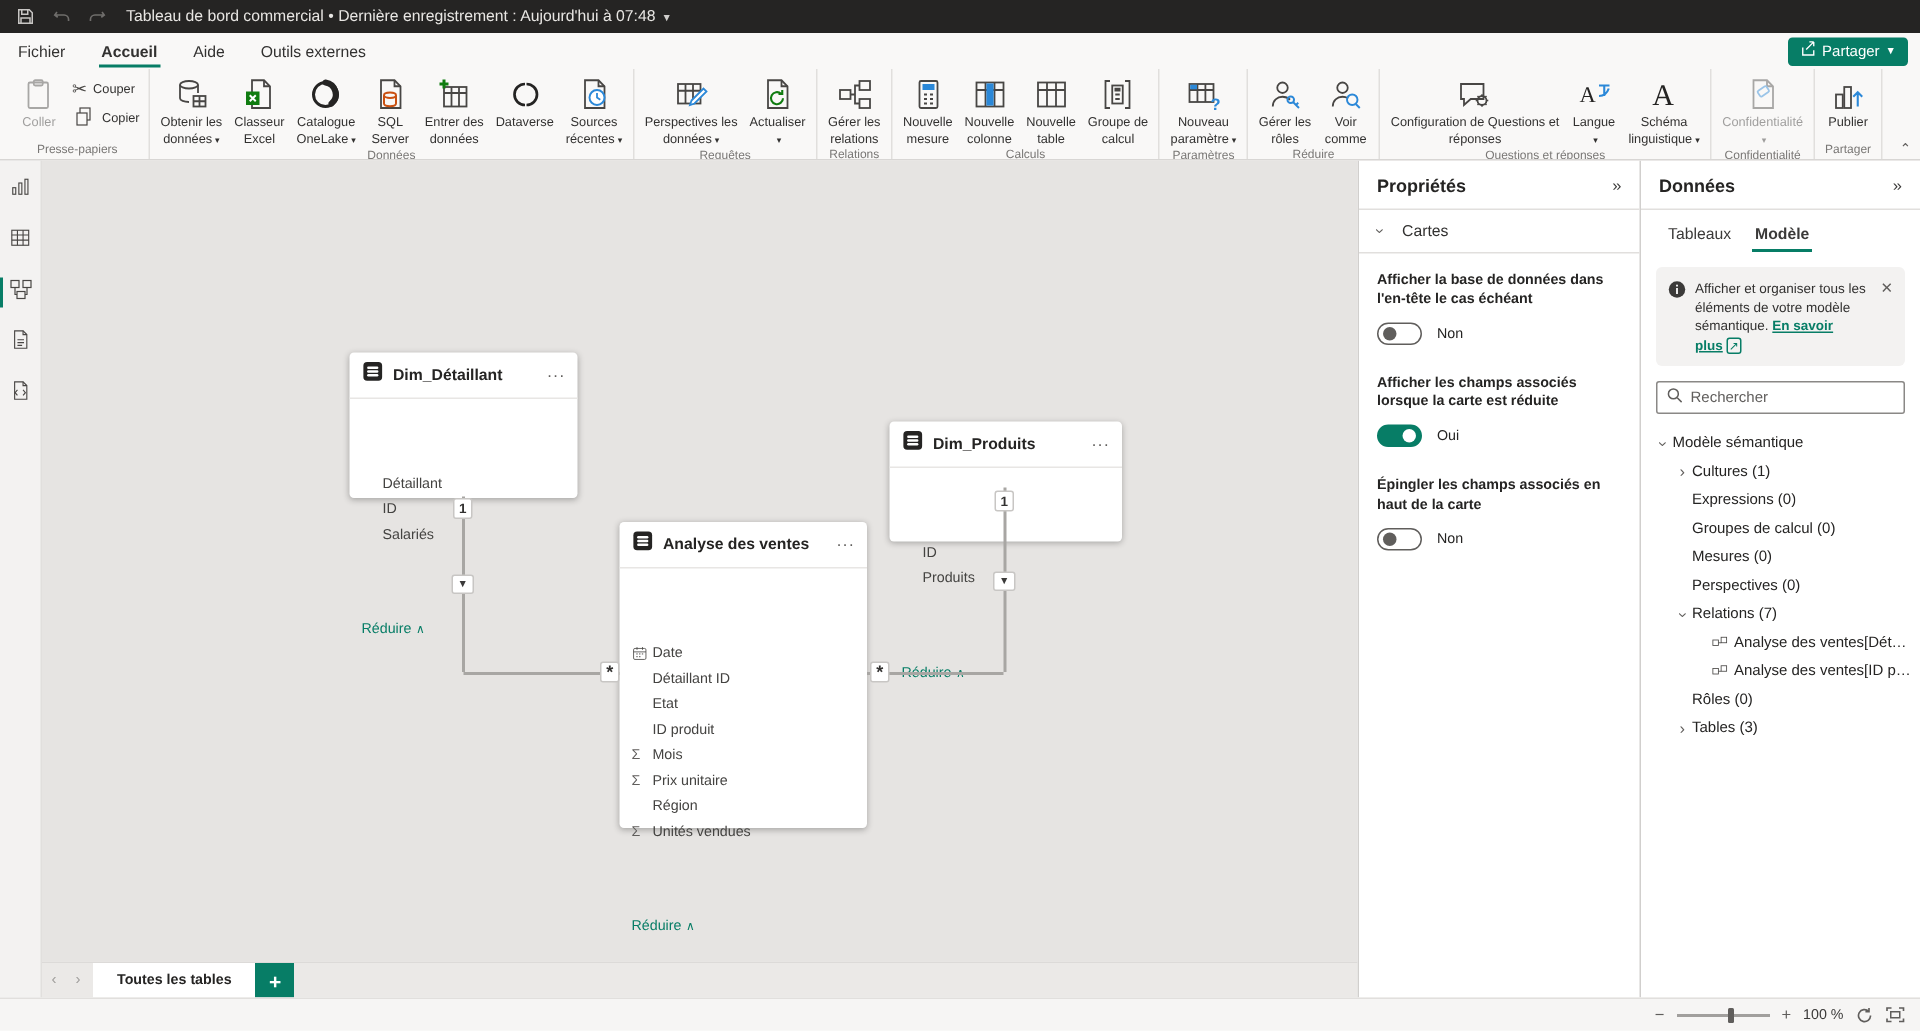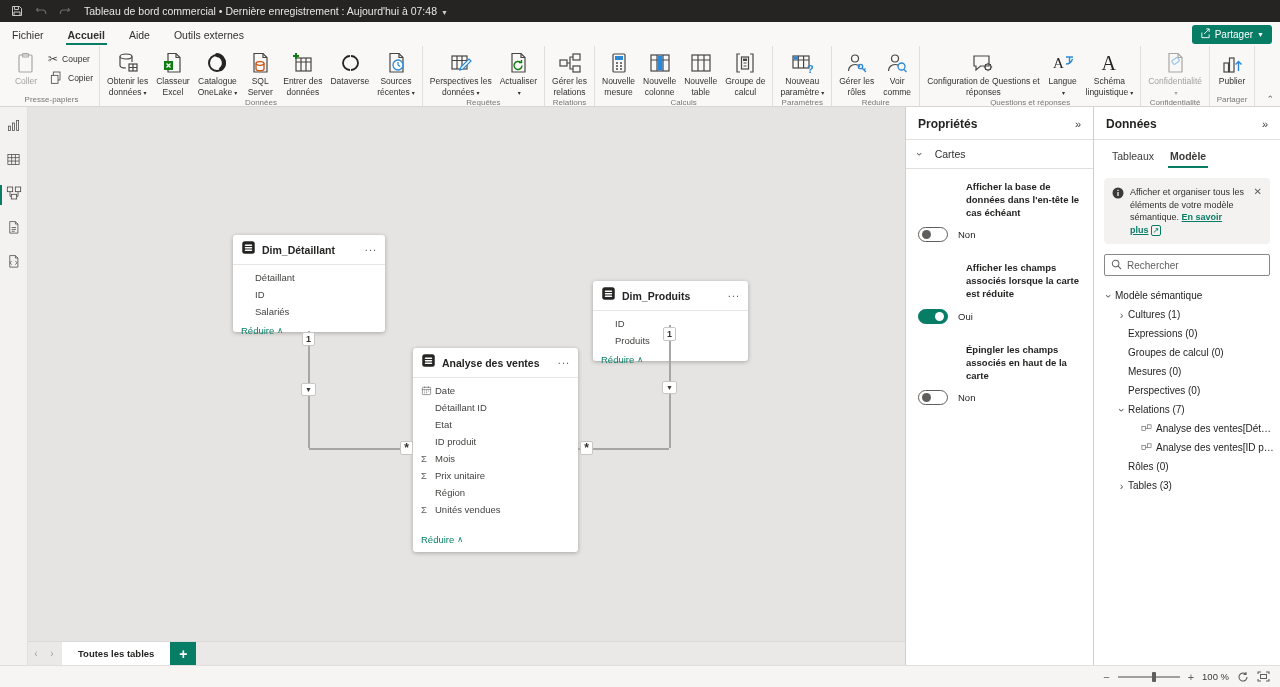--- a/index.html
+++ b/index.html
@@ -46,21 +46,21 @@
   
   .main { flex:1 1 auto; display:flex; min-height:0; }
   .rail { width:28px; background:#f3f2f1; border-right:1px solid #e1dfdd; display:flex; flex-direction:column; align-items:center; padding-top:8px; gap:10px; }
   .rail-item { width:28px; height:24px; display:flex; align-items:center; justify-content:center; position:relative; }
   .rail-item.active::before { content:""; position:absolute; left:0; top:2px; bottom:2px; width:2.5px; background:var(--accent); }
 
   .canvas-col { flex:1 1 auto; display:flex; flex-direction:column; min-width:0; }
   .canvas { flex:1 1 auto; background:var(--canvas-bg); position:relative; overflow:hidden; }
 
   
-  .card { position:absolute; background:#fff; border-radius:3px; box-shadow:0 1px 4px rgba(0,0,0,.28); display:flex; flex-direction:column; }
+  .card { position:absolute; background:#fff; border-radius:3px; box-shadow:0 1px 4px rgba(0,0,0,.28); display:flex; flex-direction:column;gap:44px; }
   .card-head { display:flex; align-items:center; gap:6px; padding:5px 8px; border-bottom:1px solid #e8e6e4; }
   .card-title { font-size:10.5px; font-weight:bold; color:#252423; white-space:nowrap; flex:1 1 auto; }
   .card-menu { color:#605e5c; font-size:11px; letter-spacing:1px; line-height:6px; padding-bottom:5px; }
   .card-body { padding:4px 8px 0 8px; }
   .fieldrow { display:flex; align-items:center; height:17px; font-size:9.5px; color:#444341; }
   .f-ico { width:14px; flex:0 0 auto; color:#605e5c; font-size:9.5px; display:flex; align-items:center; }
   .card-foot { margin-top:auto; padding:5px 8px 7px 8px; font-size:9.5px; color:var(--accent); display:flex; align-items:center; gap:3px; }
   .up-caret { font-size:8px; }
 
   
@@ -82,21 +82,21 @@
   .panel.data { width:187px; flex:0 0 auto; }
   .panel-head { display:flex; align-items:center; justify-content:space-between; padding:10px 12px 8px 12px; border-bottom:1px solid #e1dfdd; }
   .panel-title { font-size:12px; font-weight:bold; }
   .panel-collapse { color:#3b3a39; font-size:11px; }
 
   .section-row { display:flex; align-items:flex-end; gap:13px; padding:8px 12px; border-bottom:1px solid #e1dfdd; font-size:10.5px; color:#323130; }
   .chev { color:#605e5c; font-size:11px; display:inline-block; }
   .chev.expanded { transform:rotate(90deg); }
   .props-body { padding:12px 12px 0 12px; overflow:hidden; }
   .setting { margin-bottom:20px; }
-  .setting-label { font-weight:bold; line-height:1.35; color:#252423;margin-left:48px; }
+  .setting-label { font-weight:bold; line-height:1.35; color:#252423; }
   .toggle-row { display:flex; align-items:center; gap:10px; margin-top:8px; }
   .toggle { width:30px; height:15px; border-radius:8px; border:1px solid #605e5c; background:#fff; position:relative; }
   .toggle .knob { position:absolute; top:2px; left:3px; width:9px; height:9px; border-radius:50%; background:#605e5c; }
   .toggle.on { background:var(--accent); border-color:var(--accent); }
   .toggle.on .knob { left:auto; right:3px; background:#fff; }
 
   .data-tabs { display:flex; gap:4px; padding:8px 12px 0 12px; }
   .data-tab { padding:2px 6px 6px 6px; font-size:10.5px; color:#3b3a39; position:relative; }
   .data-tab.active { font-weight:bold; }
   .data-tab.active::after { content:""; position:absolute; left:4px; right:4px; bottom:0; height:2px; background:var(--accent); }

